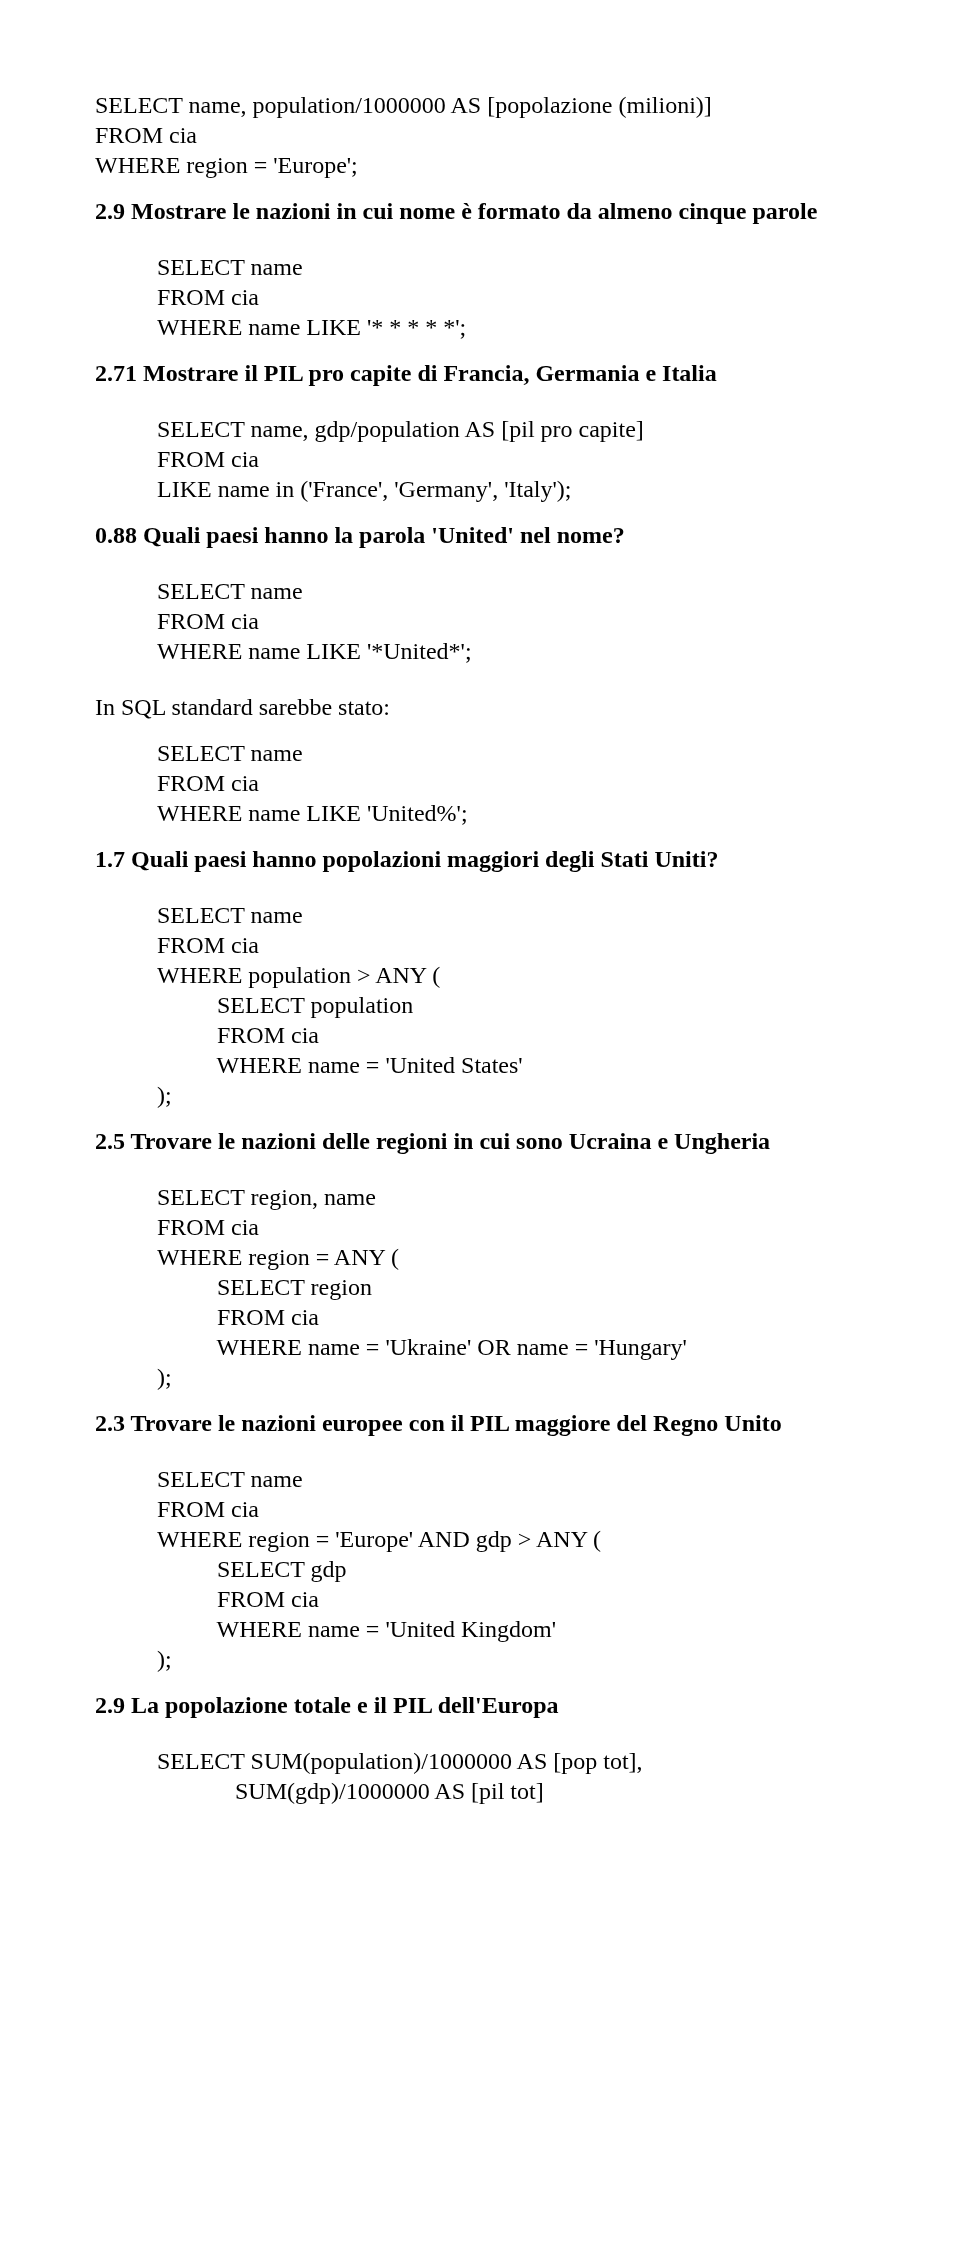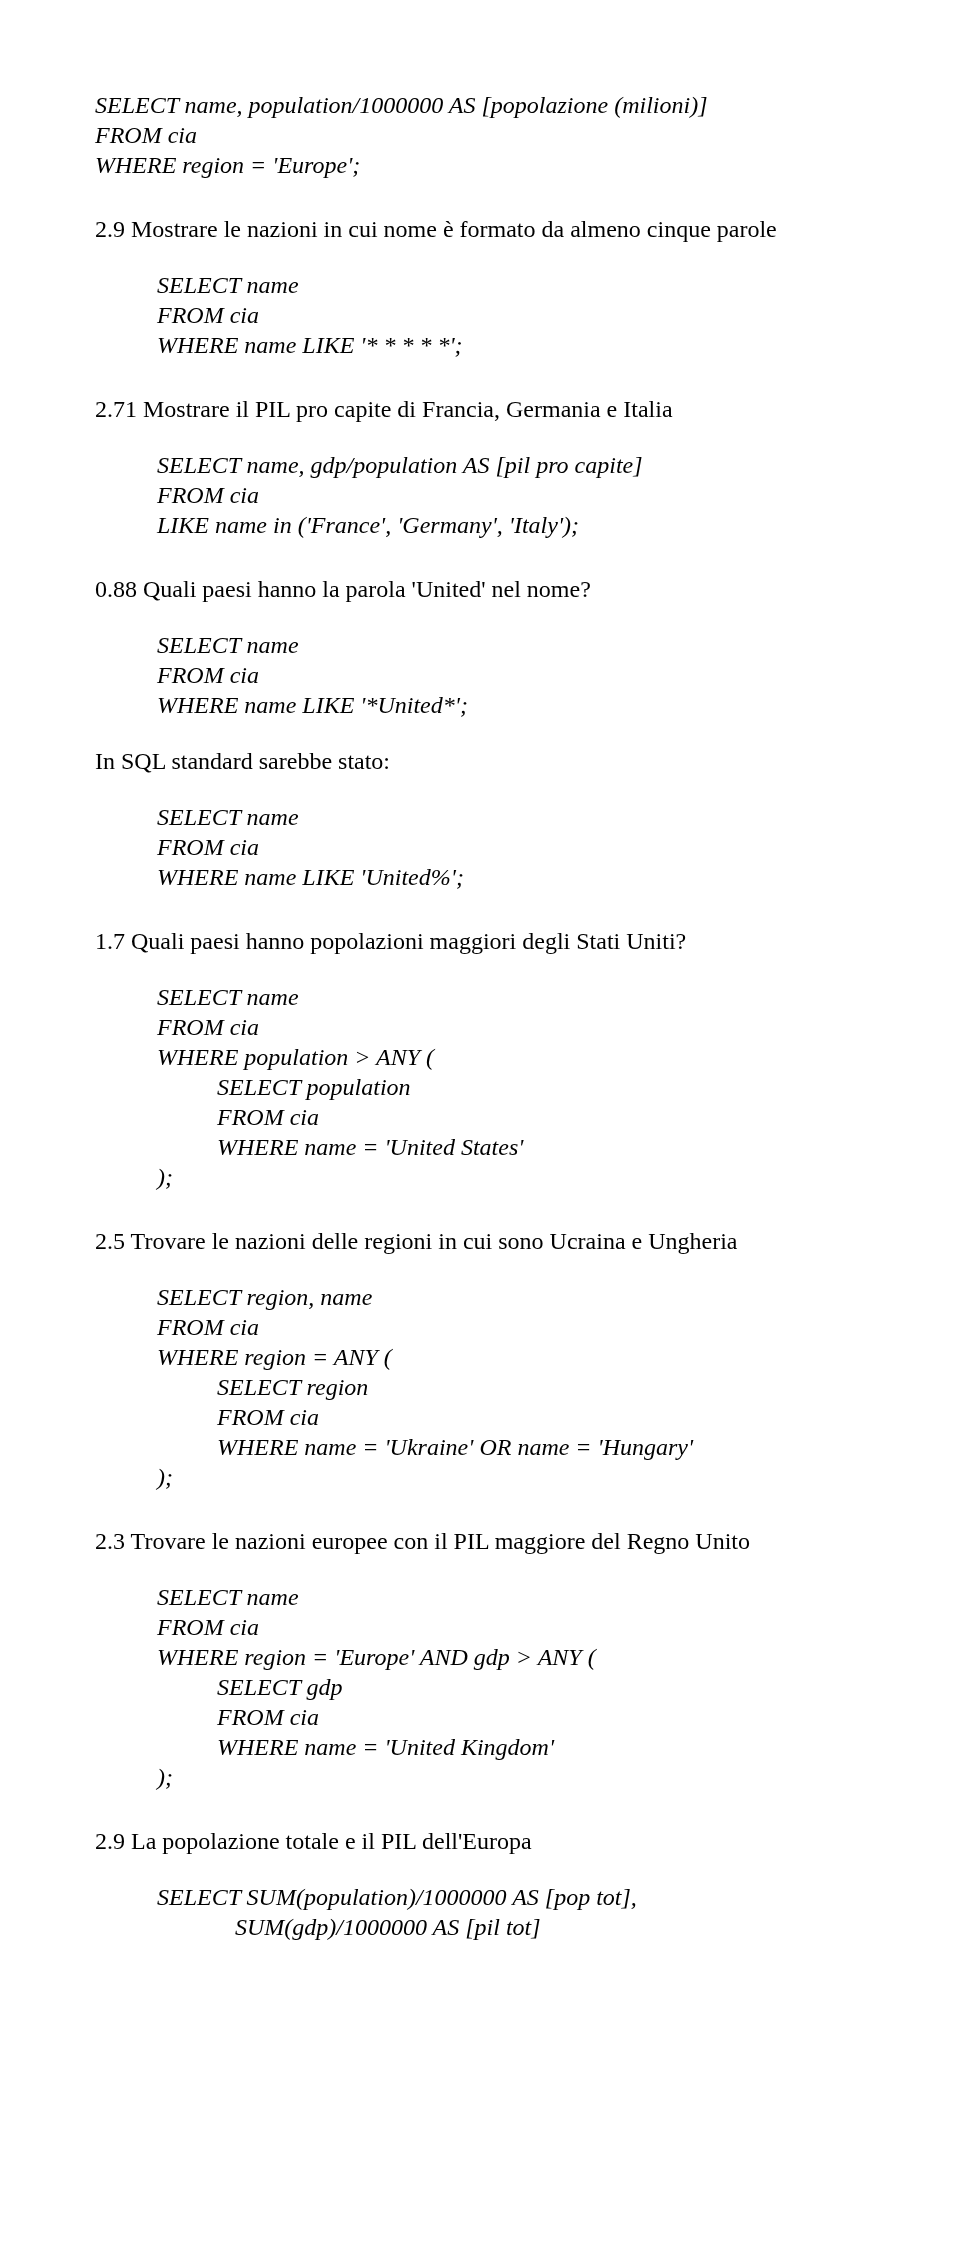--- a/index.html
+++ b/index.html
@@ -7,36 +7,35 @@
     font-size: 24px;
     line-height: 1.25;
     background: #fff;
     color: #000;
     margin: 0;
     padding: 90px 95px 0 95px;
     width: 960px;
     box-sizing: border-box;
   }
   .q {
-    font-weight: normal;
-    margin-top: 34px;
+    font-weight: bold;
+    margin-top: 16px;
     margin-bottom: 26px;
   }
   .code {
     white-space: pre;
     margin-left: 62px;
     margin-bottom: 2px;
-    font-style: italic;
   }
   .code.noindent {
     margin-left: 0;
   }
   .narr {
     margin-top: 26px;
-    margin-bottom: 26px;
+    margin-bottom: 16px;
   }
 </style>
 </head>
 <body>
 
 <div class="code noindent">SELECT name, population/1000000 AS [popolazione (milioni)]
 FROM cia
 WHERE region = 'Europe';</div>
 
 <div class="q">2.9 Mostrare le nazioni in cui nome è formato da almeno cinque parole</div>

